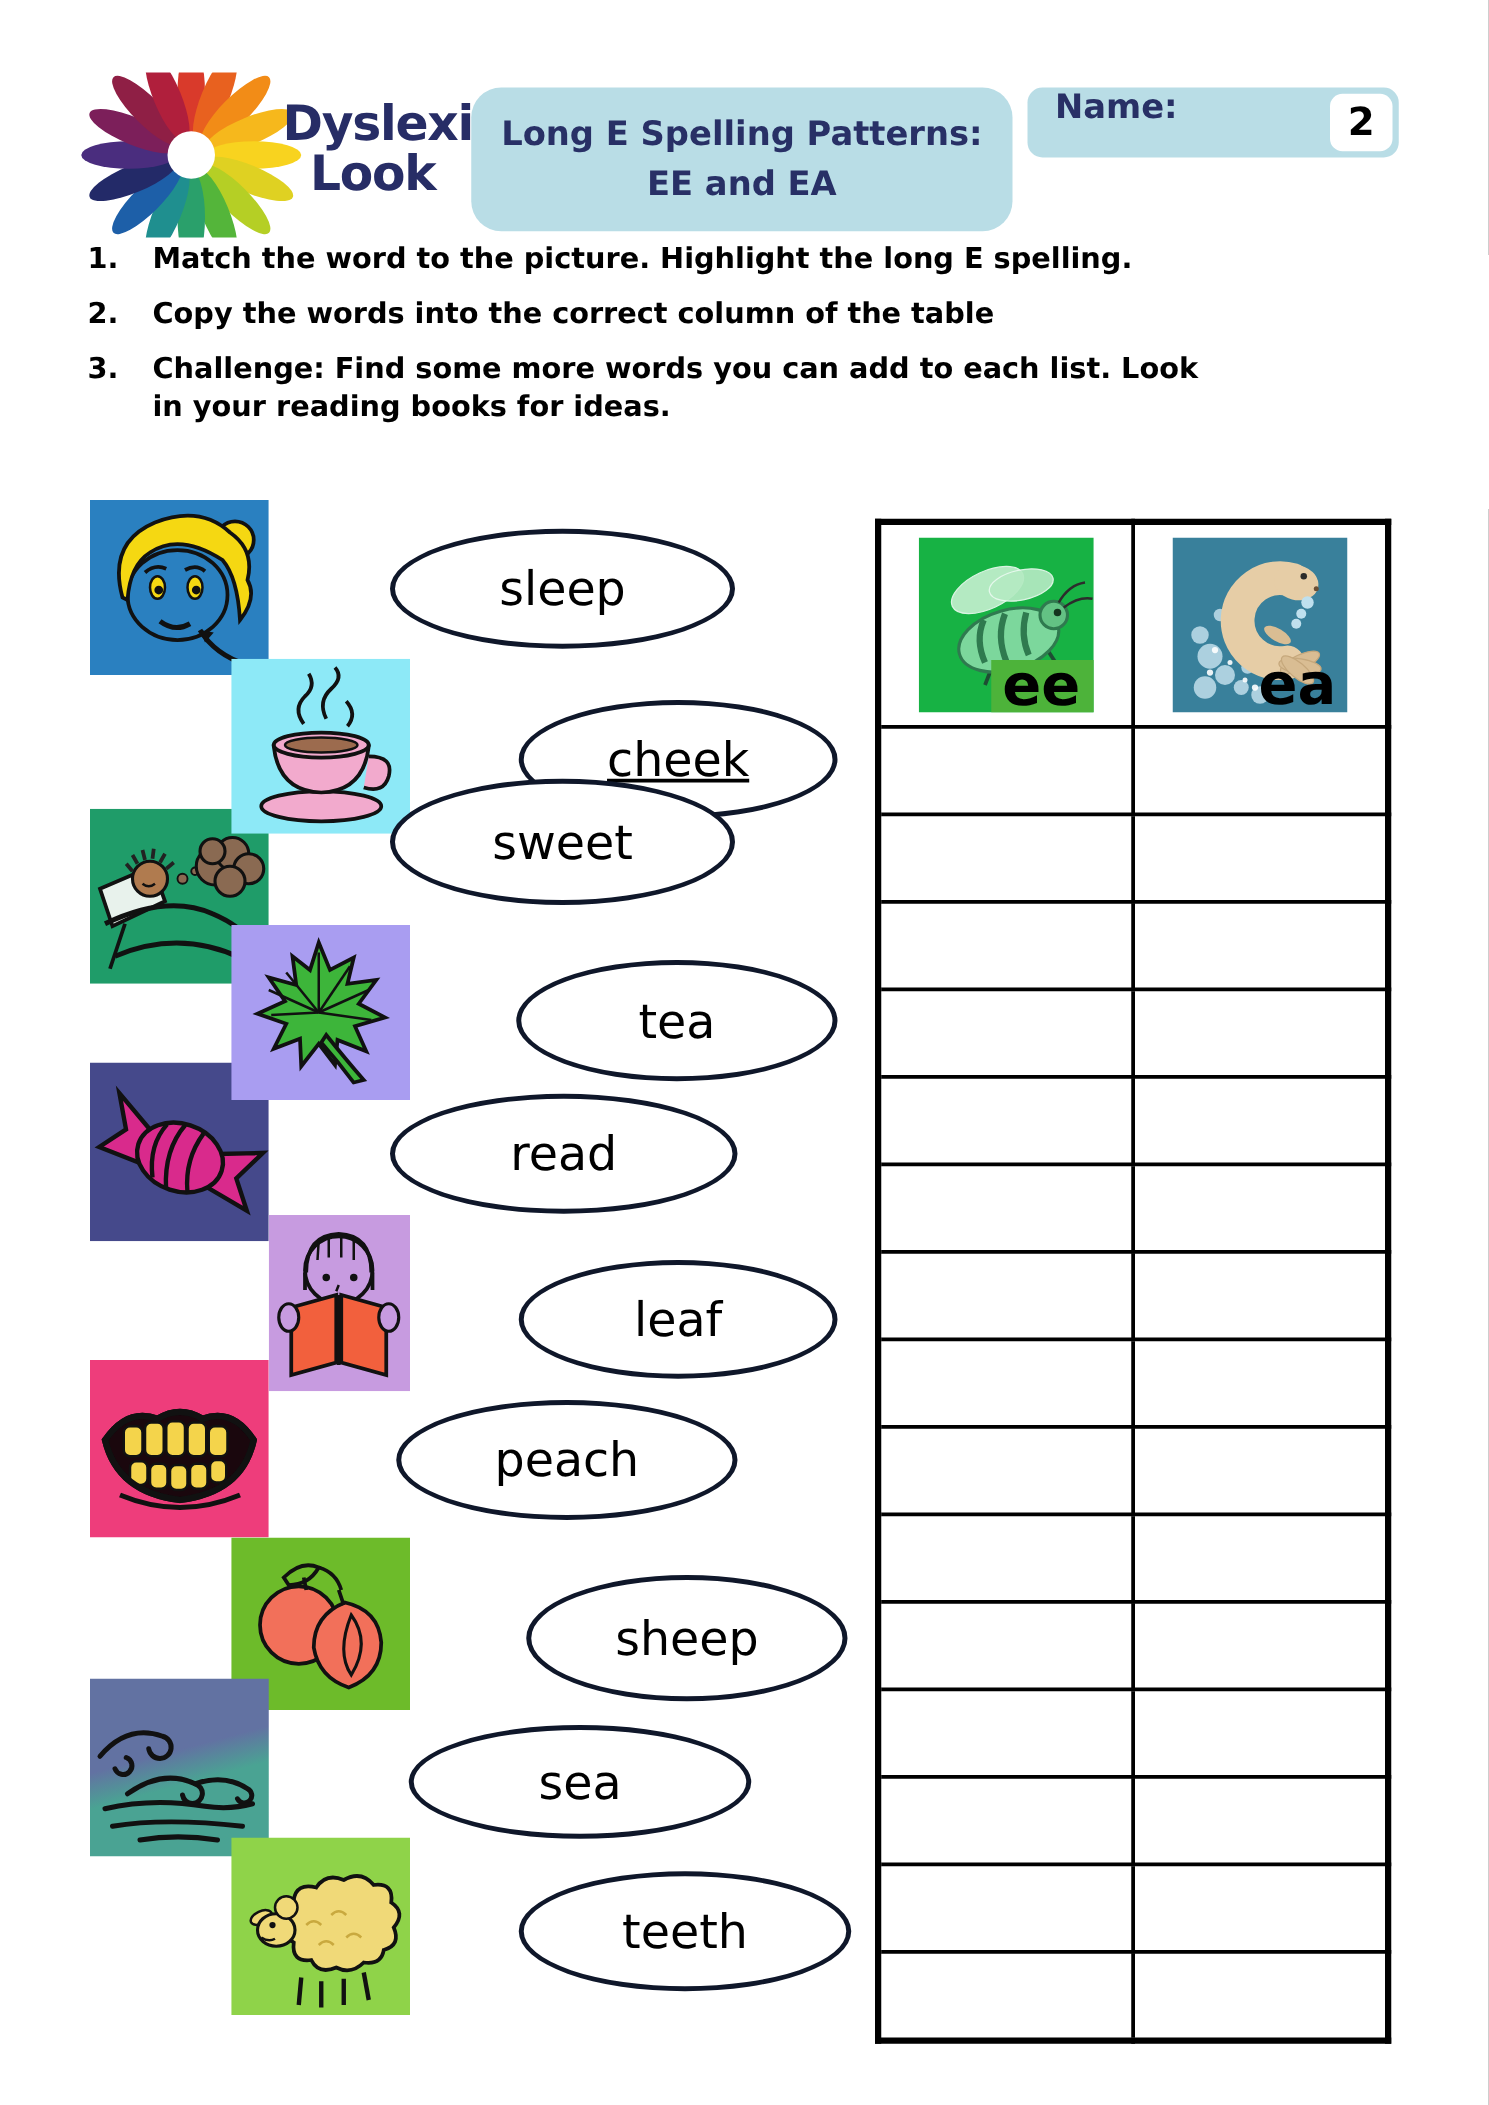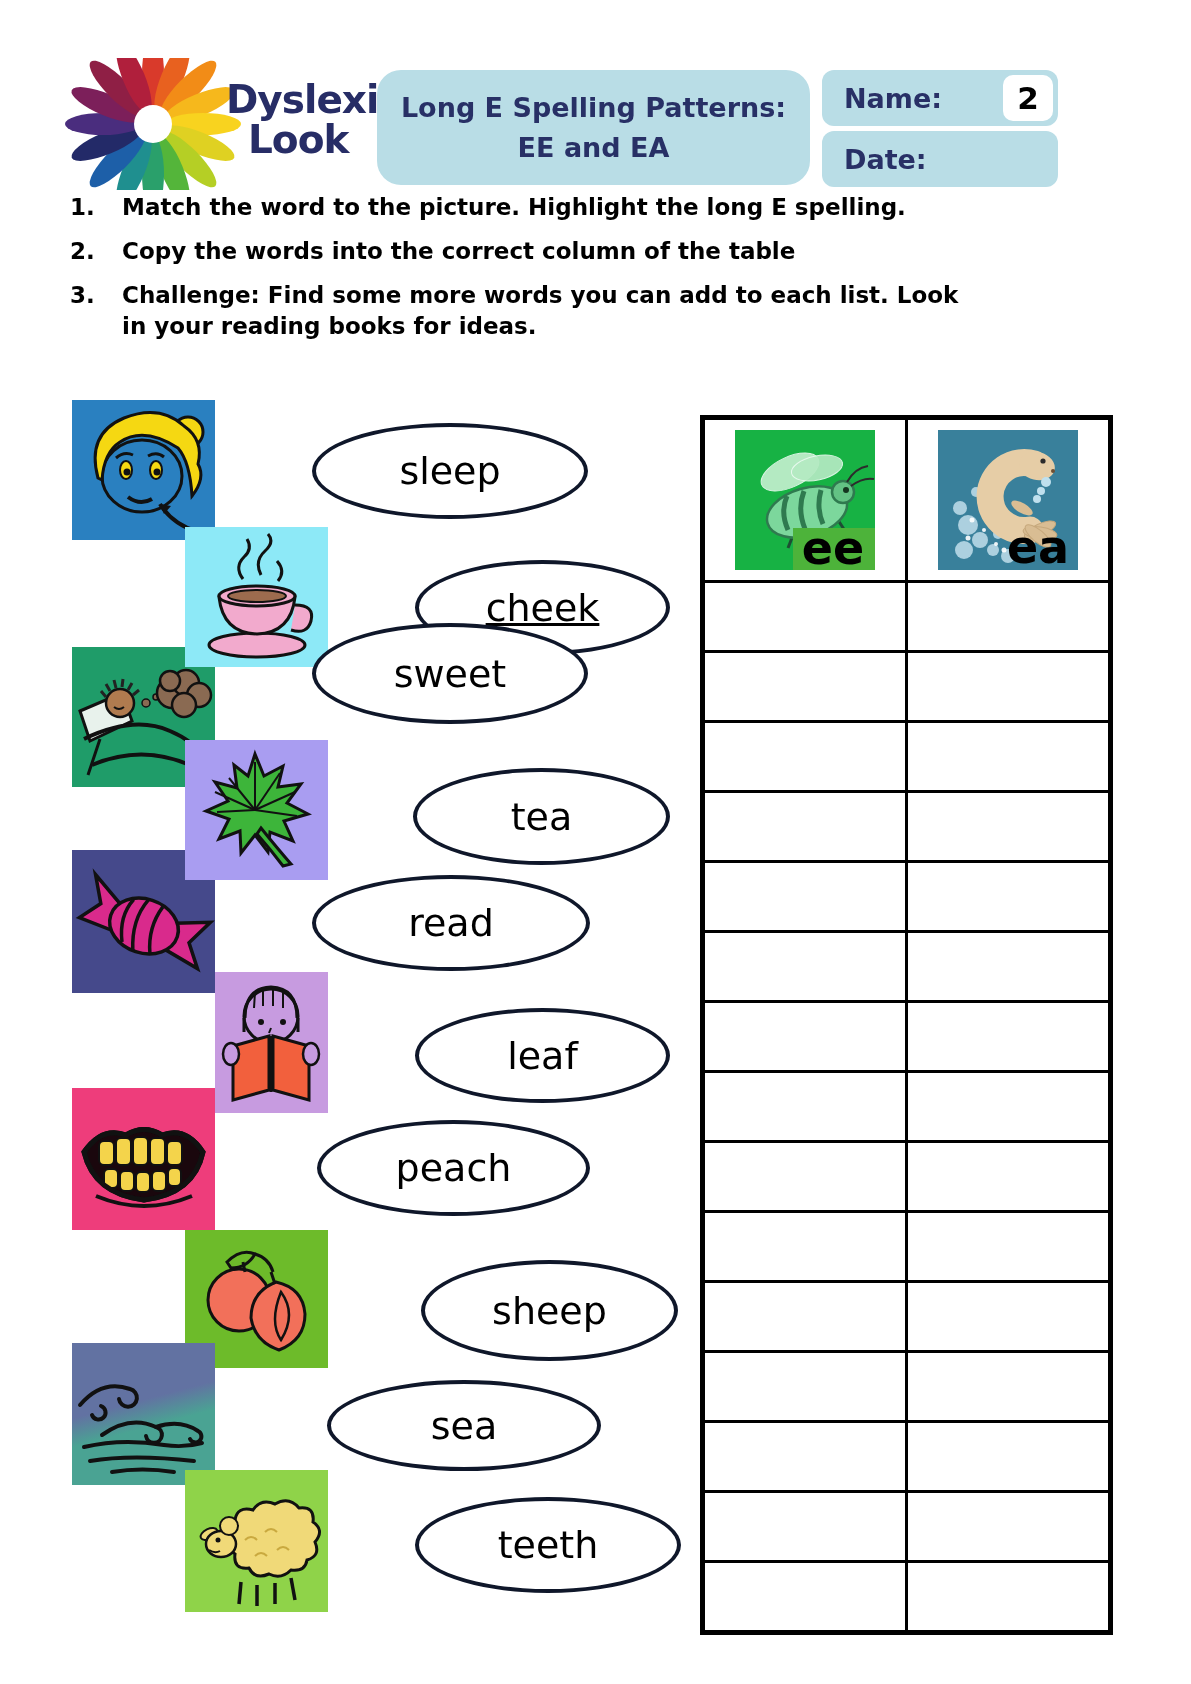--- a/index.html
+++ b/index.html
@@ -7,23 +7,23 @@
         font-family:"DejaVu Sans",sans-serif;}
   
   .logo{position:absolute;left:58px;top:58px;width:310px;height:132px;}
   .logo svg{position:absolute;left:0;top:0;}
   .logo-text{position:absolute;left:168px;top:22px;color:#272d66;font-weight:bold;
              font-size:39px;line-height:40px;letter-spacing:-1px;}
   .logo-text .l2{margin-left:22px;}
   .title-box{position:absolute;left:377px;top:70px;width:433px;height:115px;background:#b9dde6;
              border-radius:24px;display:flex;flex-direction:column;justify-content:center;
              text-align:center;color:#283066;font-weight:bold;font-size:27px;line-height:40px;}
-  .name-box,.date-box{position:absolute;left:822px;width:236px;height:56px;background:#b9dde6;
+  .name-box,.date-box{position:absolute;left:822px;width:297px;height:56px;background:#b9dde6;
              border-radius:12px;color:#283066;font-weight:bold;font-size:27px;
-             display:flex;align-items:center;padding-left:22px;box-sizing:border-box;}
+             display:flex;padding-left:22px;box-sizing:border-box;}
   .name-box{top:70px;}
   .date-box{top:131px;}
   .page-badge{position:absolute;right:5px;top:5px;width:50px;height:46px;background:#ffffff;
              border-radius:10px;color:#000;font-size:31px;display:flex;align-items:center;
              justify-content:center;}
   
   .instructions{position:absolute;left:70px;top:192px;width:930px;color:#000;}
   .instr{display:flex;margin-bottom:13px;font-size:23px;font-weight:bold;line-height:31px;}
   .instr .num{width:52px;flex:0 0 52px;}
   .instr .txt{max-width:862px;}
@@ -78,23 +78,20 @@
 
   <div class="title-box">
     <div>Long E Spelling Patterns:</div>
     <div>EE and EA</div>
   </div>
 
   <div class="name-box">
     <span>Name:</span>
     <span class="page-badge">2</span>
   </div>
-  <div class="date-box">
-    <span>Date:</span>
-  </div>
 
   <div class="instructions">
     <div class="instr">
       <span class="num">1.</span>
       <span class="txt">Match the word to the picture. Highlight the long E spelling.</span>
     </div>
     <div class="instr">
       <span class="num">2.</span>
       <span class="txt">Copy the words into the correct column of the table</span>
     </div>

